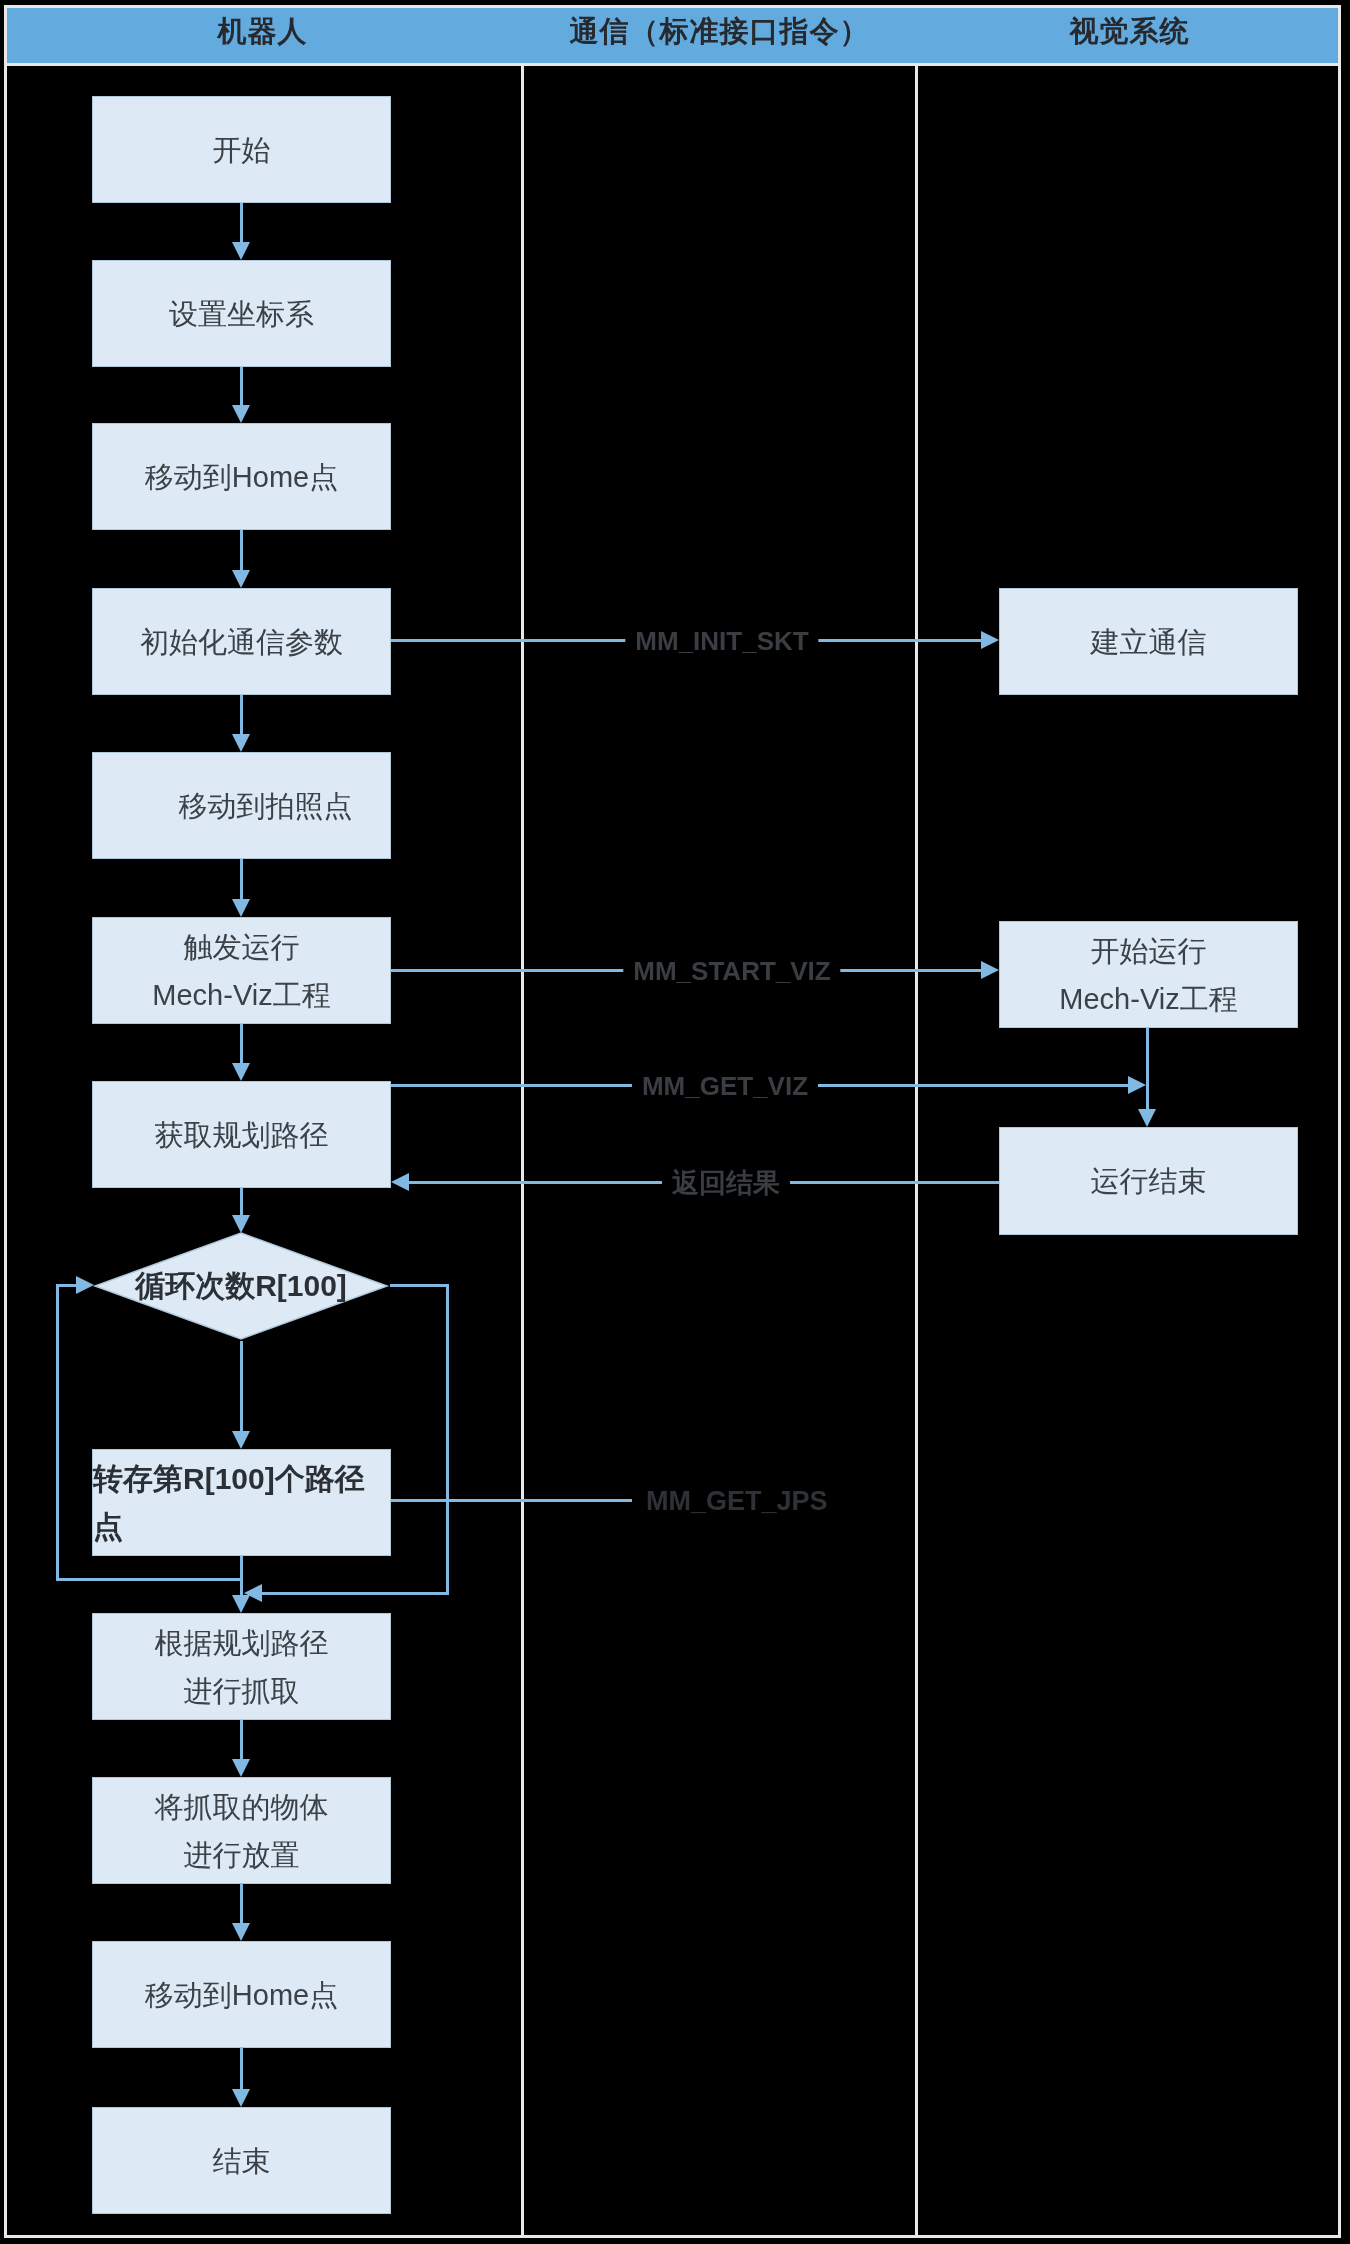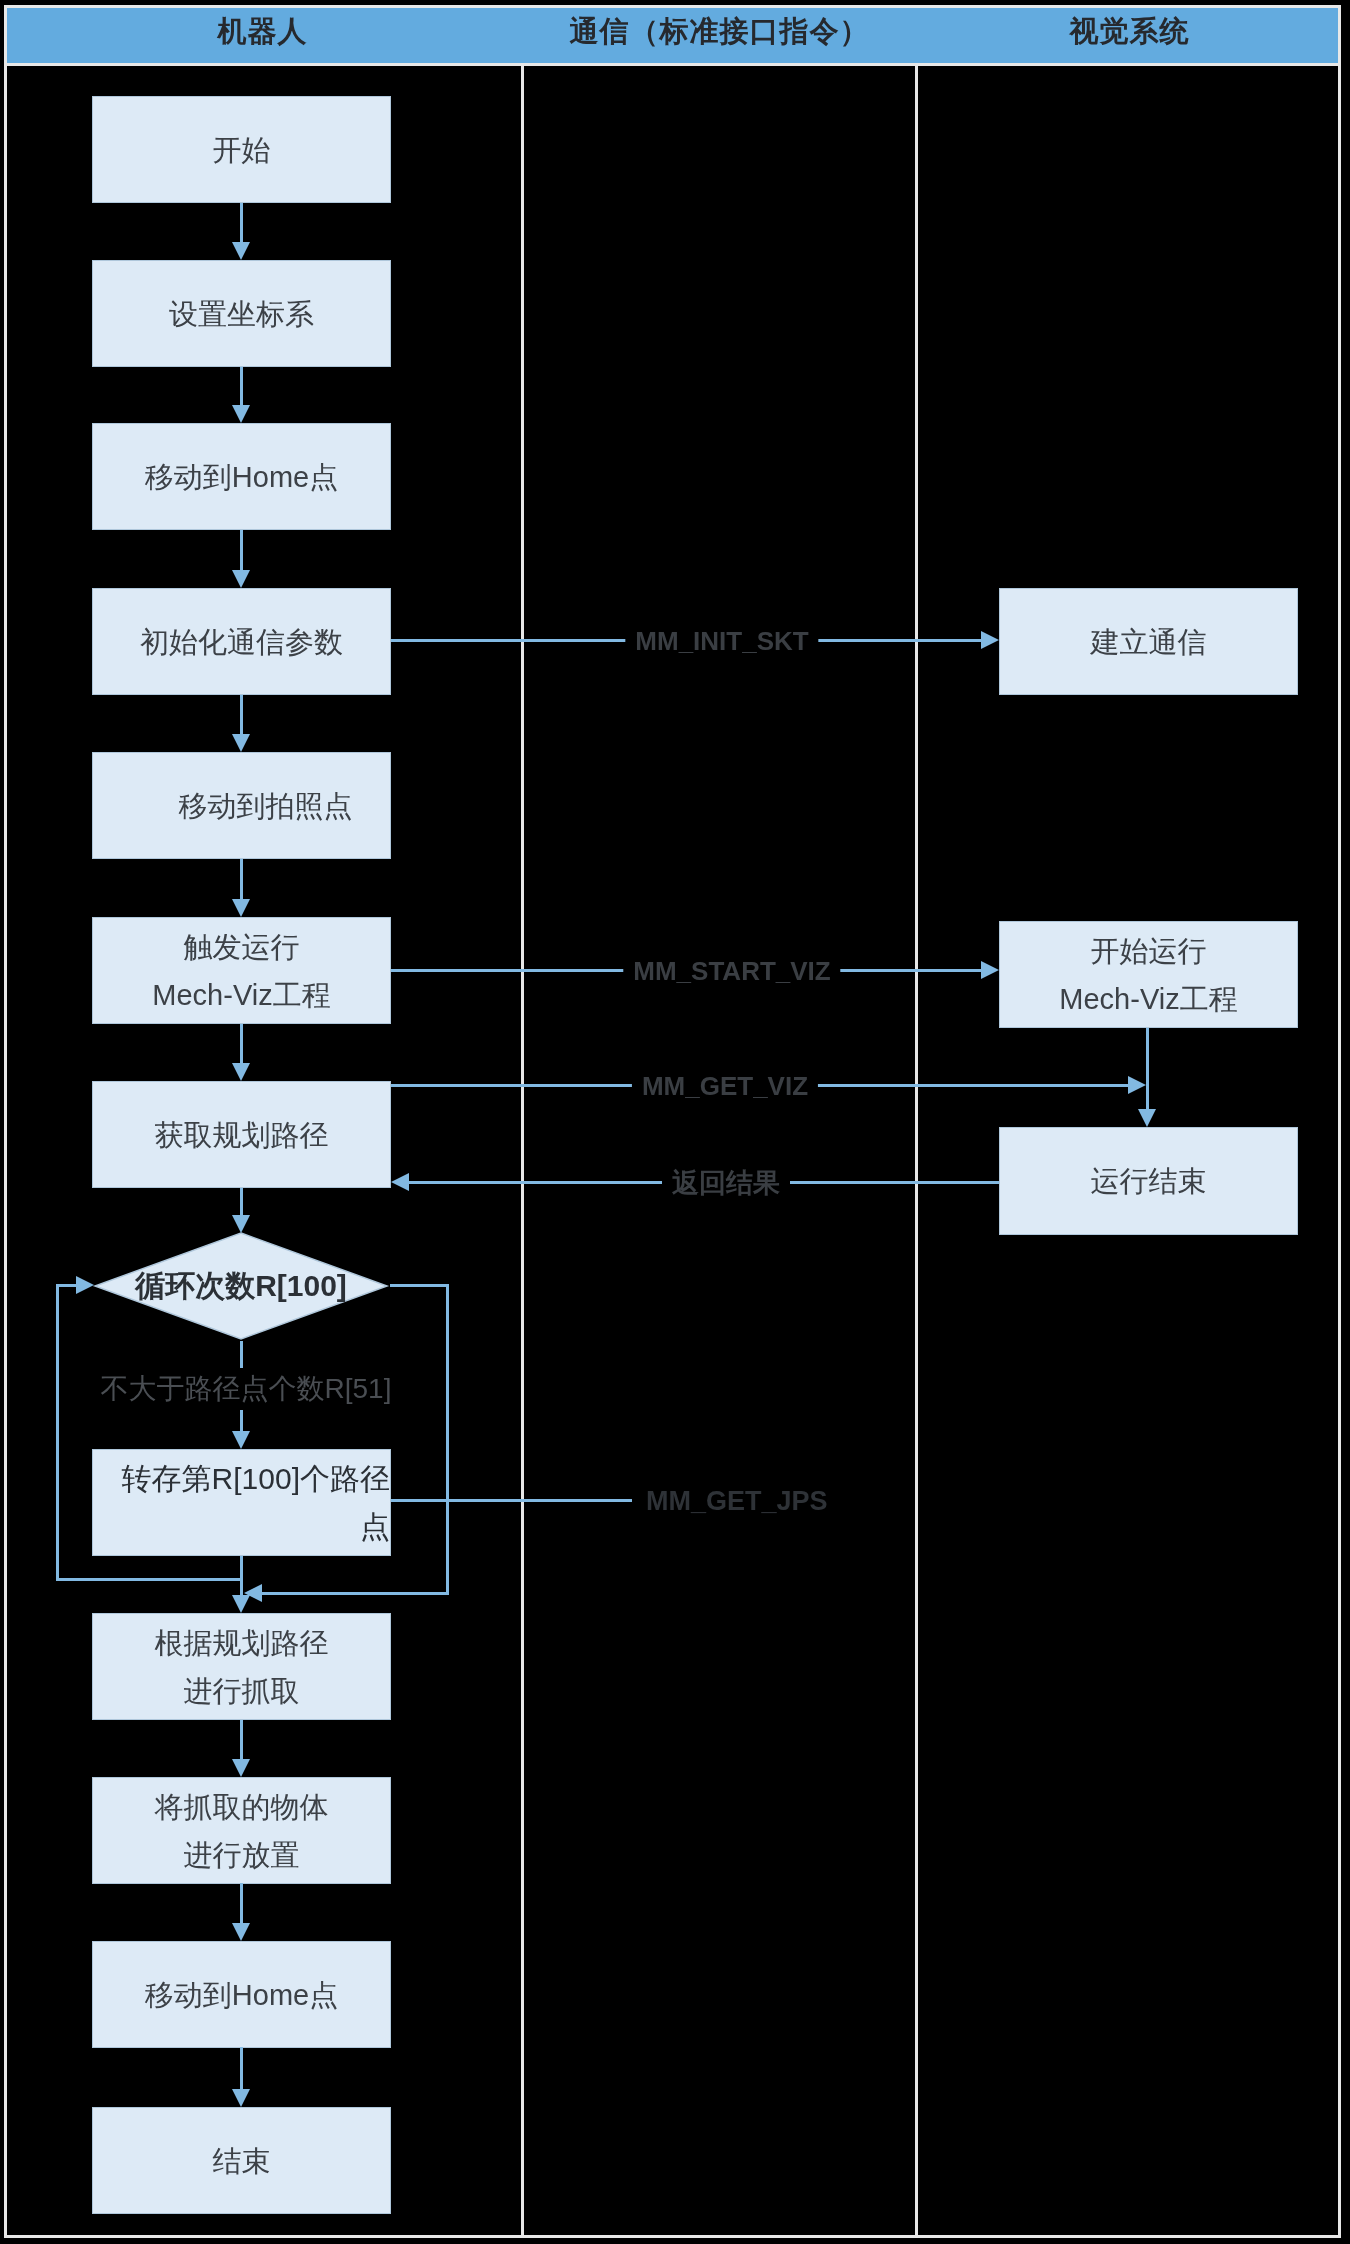--- a/index.html
+++ b/index.html
@@ -20,21 +20,21 @@
          border:3px solid var(--frame);box-sizing:border-box;}
   .divider{position:absolute;top:5px;width:3px;height:2233px;background:var(--frame);}
   .header{position:absolute;left:4px;top:5px;width:1337px;height:61px;background:var(--header-bg);
           border:3px solid var(--frame);box-sizing:border-box;}
   .hcell{position:absolute;top:5px;height:54px;display:flex;align-items:center;justify-content:center;
          font-size:29px;font-weight:bold;color:#26292E;letter-spacing:1px;}
   .node{position:absolute;left:92px;width:299px;height:107px;background:var(--box-fill);
         border:1px solid var(--box-border);box-sizing:border-box;display:flex;flex-direction:column;
         align-items:center;justify-content:center;font-size:29px;color:var(--box-text);line-height:48px;}
   .node.right{left:999px;}
-  .node.bold{font-weight:normal;font-size:30px;color:var(--bold-text);text-align:right;}
+  .node.bold{font-weight:bold;font-size:30px;color:var(--bold-text);}
   .diamond{position:absolute;left:92px;top:1231px;width:298px;height:110px;
            display:flex;align-items:center;justify-content:center;}
   .diamond svg{position:absolute;left:0;top:0;}
   .diamond .dtext{position:relative;font-size:30px;font-weight:bold;color:var(--bold-text);}
   .vline{position:absolute;width:3px;background:var(--line);}
   .hline{position:absolute;height:3px;background:var(--line);}
   .ah-down{position:absolute;width:0;height:0;border-left:9px solid transparent;
            border-right:9px solid transparent;border-top:18px solid var(--line);}
   .ah-right{position:absolute;width:0;height:0;border-top:9px solid transparent;
             border-bottom:9px solid transparent;border-left:18px solid var(--line);}
@@ -177,14 +177,13 @@
   <div class="vline" style="left:56px;top:1285px;height:295px;"></div>
   <div class="hline" style="left:56px;top:1578px;width:187px;"></div>
   <div class="hline" style="left:56px;top:1284px;width:20px;"></div>
   <div class="ah-right" style="left:76px;top:1276px;"></div>
 
   <div class="hline" style="left:390px;top:1284px;width:59px;"></div>
   <div class="vline" style="left:446px;top:1284px;height:310px;"></div>
   <div class="hline" style="left:262px;top:1592px;width:187px;"></div>
   <div class="ah-left" style="left:244px;top:1584px;"></div>
 
-  <div class="branch-label" style="left:246px;top:1389px;">不大于路径点个数R[51]</div>
 </div>
 
 </body></html>

